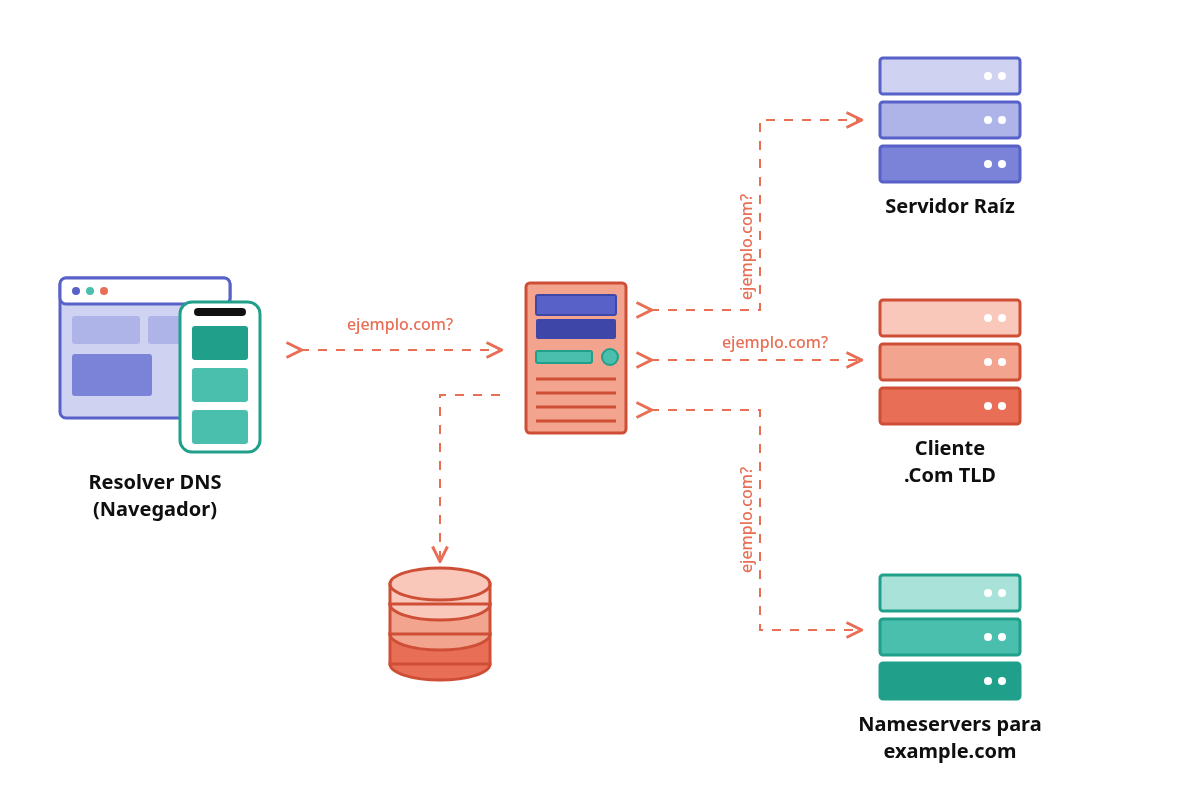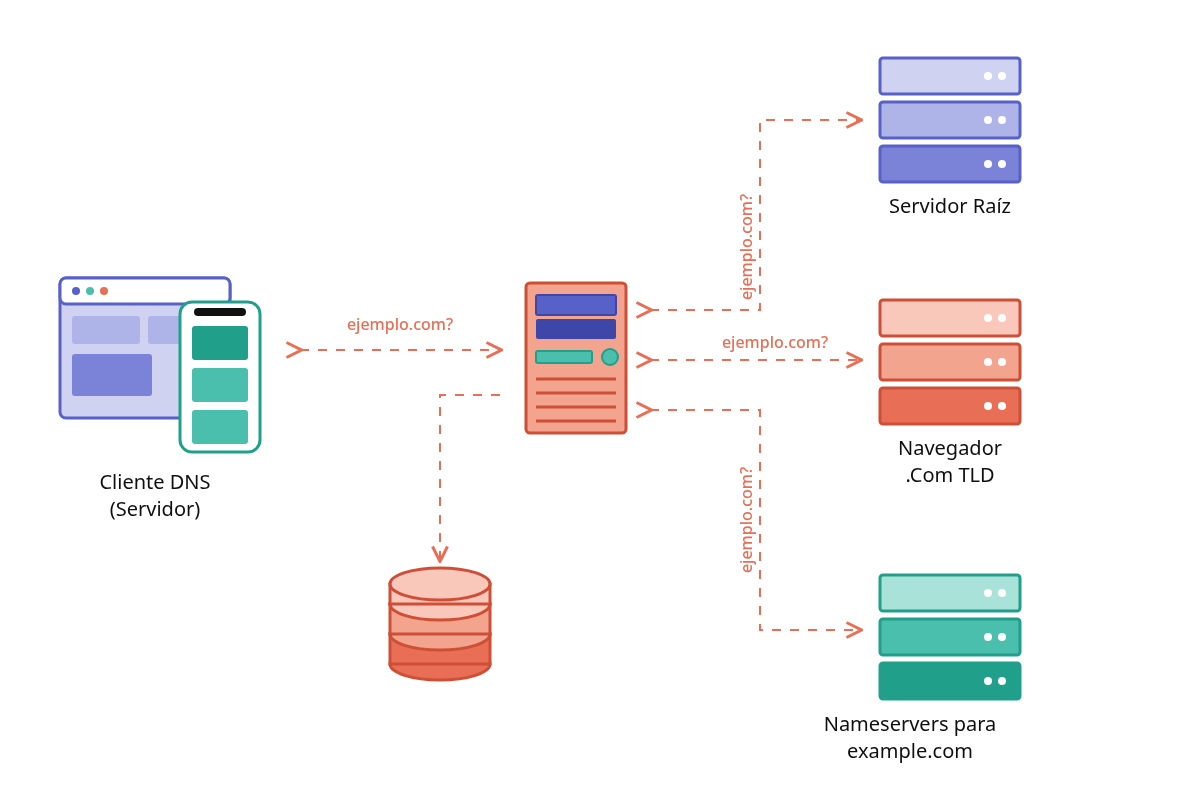--- a/index.html
+++ b/index.html
@@ -1,17 +1,17 @@
 <!DOCTYPE html>
 <html><head>
 <meta charset="utf-8">
 <style>
   html,body{margin:0;padding:0;width:1180px;height:807px;font-family:system-ui,-apple-system,"Segoe UI",Roboto,sans-serif;background:#fff;color:#111;}
   svg{display:block}
-  .lbl{font-size:20px;font-weight:400;text-align:center;color:#0f0f0f}
+  .lbl{font-size:20px;font-weight:700;text-align:center;color:#0f0f0f}
   .q{font-size:16px;fill:#e86f55;font-weight:500}
   .dash{stroke:#e86f55;stroke-width:2;stroke-dasharray:9 9;fill:none}
 </style>
 </head>
 <body>
 
 <svg width="1180" height="807" viewBox="0 0 1180 807">
   <defs>
     <marker id="ah" viewBox="0 0 12 12" refX="10" refY="6" markerWidth="9" markerHeight="9" orient="auto">
       <path d="M1 1 L11 6 L1 11" fill="none" stroke="#e86f55" stroke-width="2"></path>
@@ -104,25 +104,25 @@
 
   <line class="dash" x1="650" y1="360" x2="860" y2="360" marker-start="url(#ah)" marker-end="url(#ah)"></line>
   <text class="q" x="775" y="348" text-anchor="middle">ejemplo.com?</text>
 
   <path class="dash" d="M650 410 L760 410 L760 630 L860 630" marker-start="url(#ah)" marker-end="url(#ah)"></path>
   <text class="q" transform="translate(752 520) rotate(-90)" text-anchor="middle">ejemplo.com?</text>
 </svg>
 
 <div style="position:absolute;left:0;top:0;width:1180px;height:807px;pointer-events:none">
   <div class="lbl" style="position:absolute;left:50px;top:468px;width:210px">
-    <span>Cliente DNS</span><br>
-    <span>(Servidor)</span>
+    <span>Resolver DNS</span><br>
+    <span>(Navegador)</span>
   </div>
   <div class="lbl" style="position:absolute;left:850px;top:192px;width:200px">Servidor Raíz</div>
   <div class="lbl" style="position:absolute;left:850px;top:434px;width:200px">
-    <span>Navegador</span><br>
+    <span>Cliente</span><br>
     <span>.Com TLD</span>
   </div>
-  <div class="lbl" style="position:absolute;left:810px;top:710px;width:200px">
+  <div class="lbl" style="position:absolute;left:850px;top:710px;width:200px">
     <span>Nameservers para</span><br>
     <span>example.com</span>
   </div>
 </div>
 
 </body></html>

